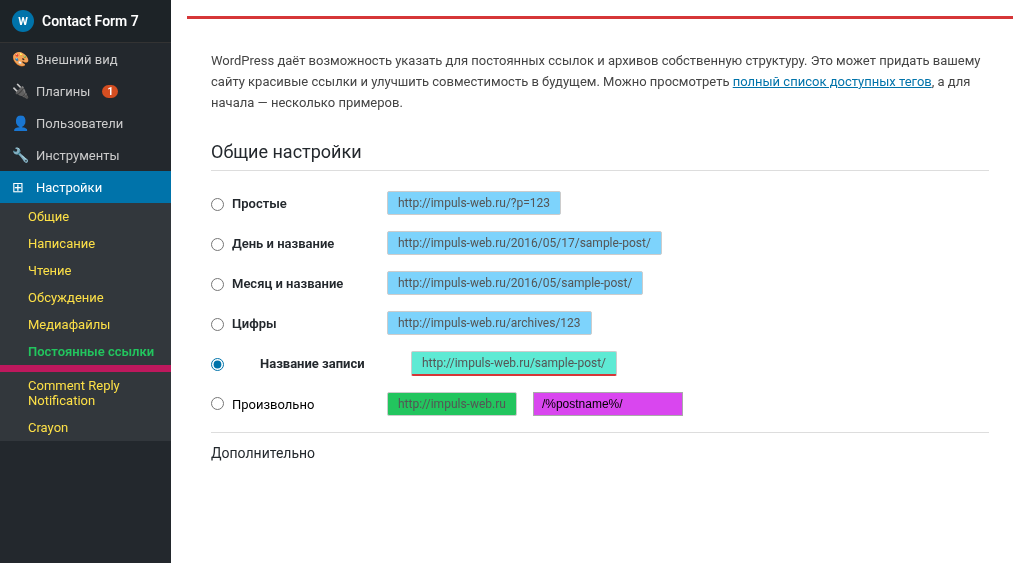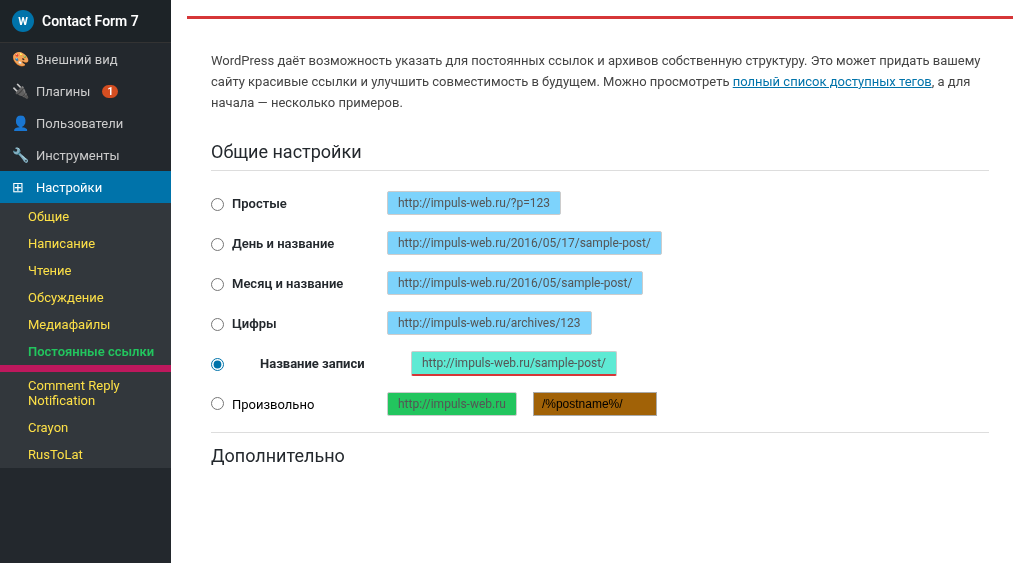--- a/index.html
+++ b/index.html
@@ -143,26 +143,26 @@
       padding: 4px 10px;
       color: #555;
       font-size: 12px;
       border-radius: 2px;
     }
 
     .custom-input {
       border: 1px solid #aaa;
       padding: 4px 8px;
       font-size: 12px;
-      background: #a16207;
-      width: 124px;
+      background: #d946ef;
+      width: 150px;
     }
 
     .section-title-2 {
-      font-size: 18px;
+      font-size: 14px;
       font-weight: 400;
       color: #23282d;
       margin-top: 10px;
       padding-top: 12px;
       border-top: 1px solid #ddd;
     }
 
     input[type="radio"] { accent-color: #0073aa; }
   </style>
 </head>
@@ -198,21 +198,20 @@
 
   <div class="sidebar-submenu">
     <div class="sidebar-submenu-item">Общие</div>
     <div class="sidebar-submenu-item">Написание</div>
     <div class="sidebar-submenu-item">Чтение</div>
     <div class="sidebar-submenu-item">Обсуждение</div>
     <div class="sidebar-submenu-item">Медиафайлы</div>
     <div class="sidebar-submenu-item active" style="font-weight:600;color:#22c55e;border-bottom:7px solid #be185d;">Постоянные ссылки</div>
     <div class="sidebar-submenu-item">Comment Reply Notification</div>
     <div class="sidebar-submenu-item">Crayon</div>
-    <div class="sidebar-submenu-item">RusToLat</div>
   </div>
 </div>
 
 <div id="main">
 
   <div style="border-top: 3px solid #d63638; height:3px;"></div>
 
   <div class="main-inner">
     <p class="description-text">
       <span>WordPress даёт возможность указать для постоянных ссылок и архивов собственную структуру. Это может придать вашему сайту красивые ссылки и улучшить совместимость в будущем. Можно просмотреть </span><a href="#">полный список доступных тегов</a><span>, а для начала — несколько примеров.</span>

